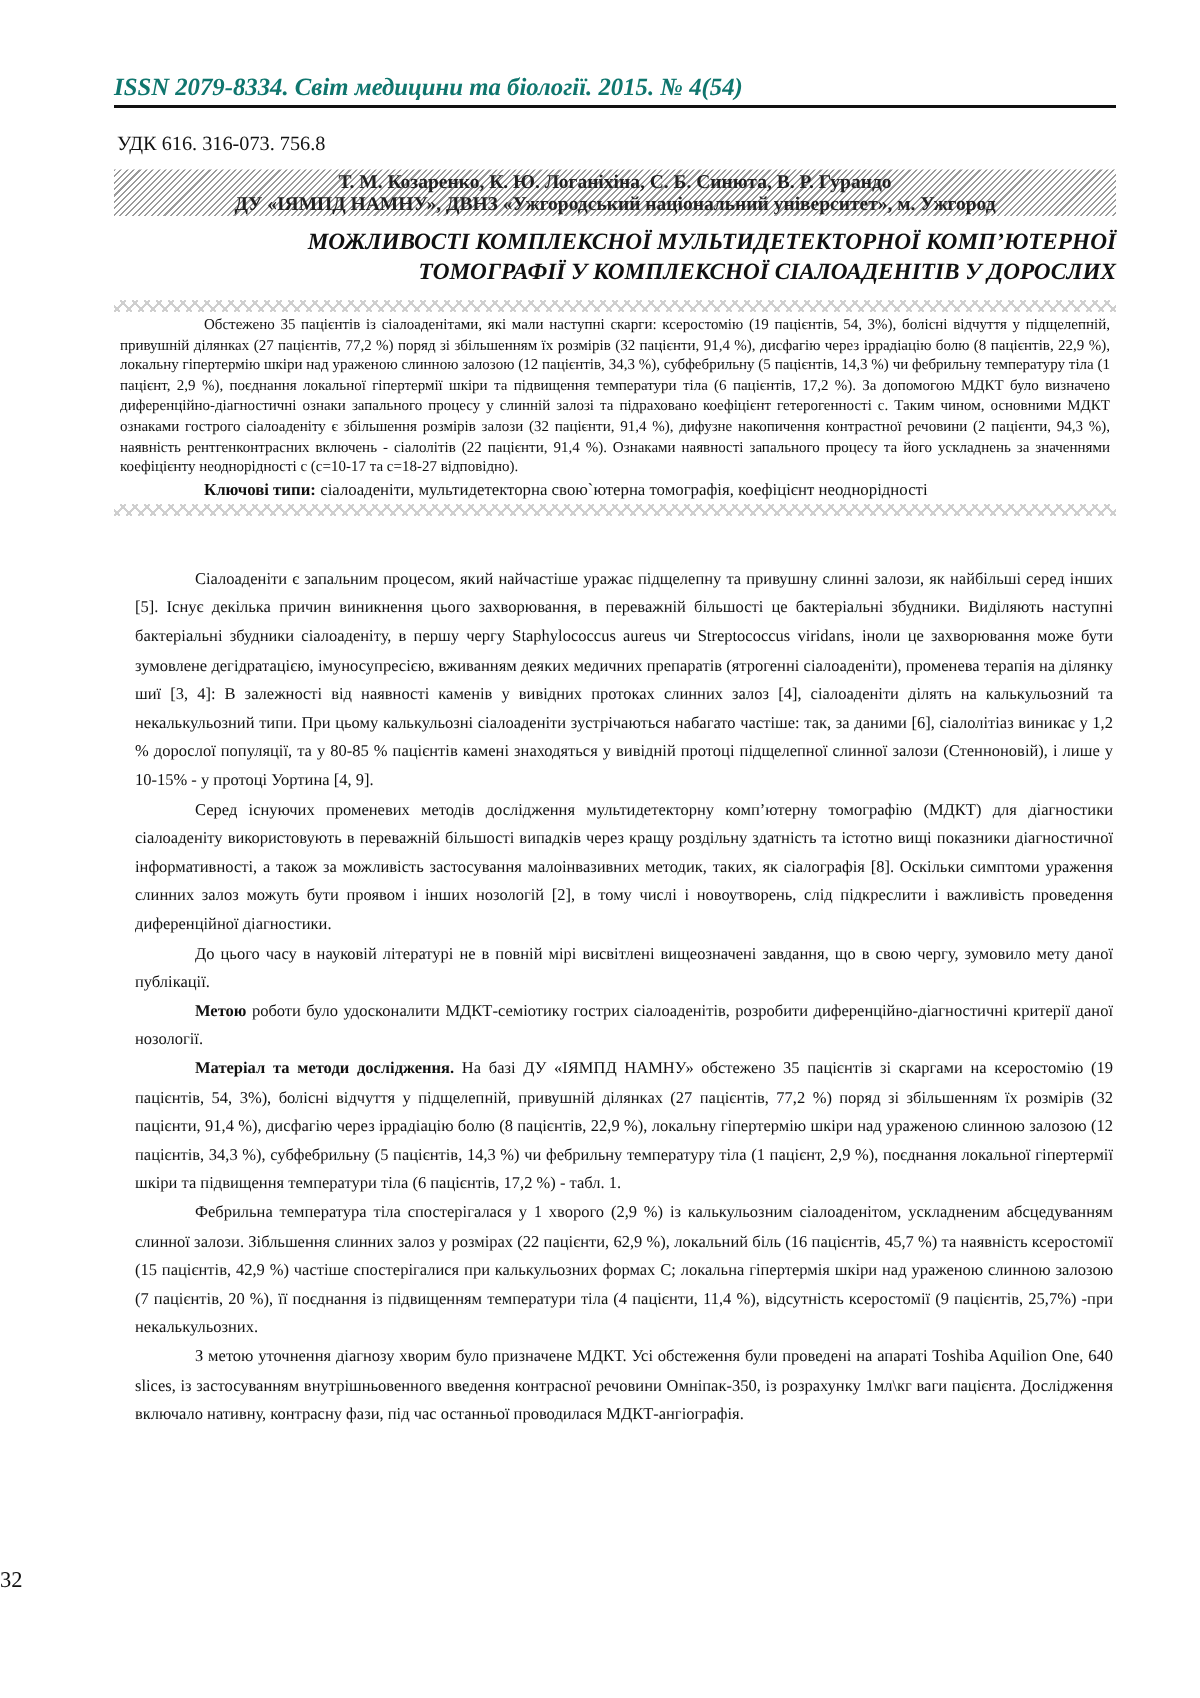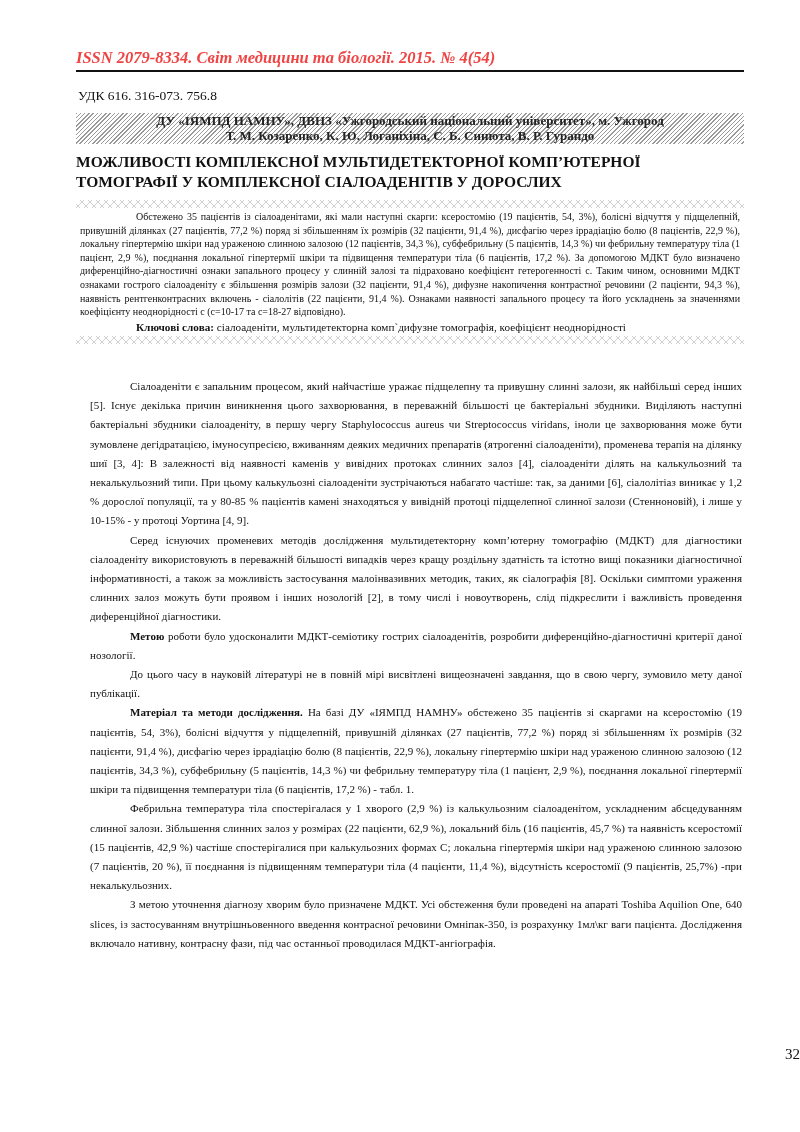--- a/index.html
+++ b/index.html
@@ -1,81 +1,81 @@
 <!DOCTYPE html>
 <html><head>
 <meta charset="utf-8">
 <style>
   html, body { margin: 0; padding: 0; background: #ffffff; }
   body { width: 800px; height: 1132px; position: relative; overflow: hidden; color: #111; font-family: "Liberation Serif", serif; }
   .page { position: absolute; left: 0; top: 0; width: 800px; height: 1132px; }
 
-  .running-header { position: absolute; left: 76px; top: 48px; width: 668px; font-style: italic; font-weight: bold; font-size: 16.5px; color: #ef4444; white-space: nowrap; }
+  .running-header { position: absolute; left: 76px; top: 48px; width: 668px; font-style: italic; font-weight: bold; font-size: 16.5px; color: #0f766e; white-space: nowrap; }
   .header-rule { position: absolute; left: 76px; top: 70px; width: 668px; height: 2px; background: #111; }
 
   .udk { position: absolute; left: 78px; top: 88px; font-weight: normal; font-size: 13.5px; }
 
   .authors-band {
     position: absolute; left: 76px; top: 113px; width: 668px; height: 31px;
     background: repeating-linear-gradient(135deg, #9a9a9a 0px, #9a9a9a 1px, #ffffff 1px, #ffffff 3px);
     text-align: center; font-weight: bold; font-size: 13px; line-height: 15px; color: #222;
   }
   .authors-band div { white-space: nowrap; }
 
-  .title { position: absolute; left: 76px; top: 152px; width: 668px; text-align: left; font-weight: bold; font-size: 15.5px; line-height: 20px; }
+  .title { position: absolute; left: 76px; top: 152px; width: 668px; text-align: right; font-weight: bold; font-size: 15.5px; line-height: 20px; font-style: italic; }
 
   .abstract-wrap { position: absolute; left: 76px; top: 200px; width: 668px; }
   .wave { height: 8px; width: 668px;
     background:
       linear-gradient(135deg, transparent 45%, #cfcfcf 45%, #cfcfcf 55%, transparent 55%) 0 0/8px 8px repeat-x,
       linear-gradient(45deg, transparent 45%, #cfcfcf 45%, #cfcfcf 55%, transparent 55%) 4px 0/8px 8px repeat-x;
   }
   .abstract { font-size: 10px; line-height: 13.6px; text-align: justify; padding: 2px 4px 0 4px; }
   .abstract p { margin: 0; text-indent: 56px; }
   .keywords { font-size: 11.2px; line-height: 14px; margin: 1px 0 2px 0; text-indent: 56px; padding: 0 4px; }
   .keywords b { font-weight: bold; }
 
   .body { position: absolute; left: 90px; top: 377px; width: 652px; font-size: 11px; line-height: 19.2px; text-align: justify; }
   .body p { margin: 0; text-indent: 40px; }
   .body p .lead { font-weight: bold; }
 
-  .page-number { position: absolute; left: 0; width: 800px; top: 1046px; text-align: right; font-size: 15px; }
+  .page-number { position: absolute; left: 0; width: 800px; top: 1046px; text-align: left; font-size: 15px; }
 </style>
 </head>
 <body>
 
 <div class="page">
   <div class="running-header">ISSN 2079-8334. Світ медицини та біології. 2015. № 4(54)</div>
   <div class="header-rule"></div>
 
   <div class="udk">УДК 616. 316-073. 756.8</div>
 
   <div class="authors-band">
+    <div>Т. М. Козаренко, К. Ю. Логаніхіна, С. Б. Синюта, В. Р. Гурандо</div>
     <div>ДУ «ІЯМПД НАМНУ», ДВНЗ «Ужгородський національний університет», м. Ужгород</div>
-    <div>Т. М. Козаренко, К. Ю. Логаніхіна, С. Б. Синюта, В. Р. Гурандо</div>
   </div>
 
   <div class="title">
     <div>МОЖЛИВОСТІ КОМПЛЕКСНОЇ МУЛЬТИДЕТЕКТОРНОЇ КОМП’ЮТЕРНОЇ</div>
     <div>ТОМОГРАФІЇ У КОМПЛЕКСНОЇ СІАЛОАДЕНІТІВ У ДОРОСЛИХ</div>
   </div>
 
   <div class="abstract-wrap">
     <div class="wave"></div>
     <div class="abstract">
       <p>Обстежено 35 пацієнтів із сіалоаденітами, які мали наступні скарги: ксеростомію (19 пацієнтів, 54, 3%), болісні відчуття у підщелепній, привушній ділянках (27 пацієнтів, 77,2 %) поряд зі збільшенням їх розмірів (32 пацієнти, 91,4 %), дисфагію через іррадіацію болю (8 пацієнтів, 22,9 %), локальну гіпертермію шкіри над ураженою слинною залозою (12 пацієнтів, 34,3 %), субфебрильну (5 пацієнтів, 14,3 %) чи фебрильну температуру тіла (1 пацієнт, 2,9 %), поєднання локальної гіпертермії шкіри та підвищення температури тіла (6 пацієнтів, 17,2 %). За допомогою МДКТ було визначено диференційно-діагностичні ознаки запального процесу у слинній залозі та підраховано коефіцієнт гетерогенності с. Таким чином, основними МДКТ ознаками гострого сіалоаденіту є збільшення розмірів залози (32 пацієнти, 91,4 %), дифузне накопичення контрастної речовини (2 пацієнти, 94,3 %), наявність рентгенконтрасних включень - сіалолітів (22 пацієнти, 91,4 %). Ознаками наявності запального процесу та його ускладнень за значеннями коефіцієнту неоднорідності с (с=10-17 та с=18-27 відповідно).</p>
     </div>
-    <div class="keywords"><b>Ключові слова:</b><span> сіалоаденіти, мультидетекторна комп`дифузне томографія, коефіцієнт неоднорідності</span></div>
+    <div class="keywords"><b>Ключові типи:</b><span> сіалоаденіти, мультидетекторна свою`ютерна томографія, коефіцієнт неоднорідності</span></div>
     <div class="wave"></div>
   </div>
 
   <div class="body">
     <p>Сіалоаденіти є запальним процесом, який найчастіше уражає підщелепну та привушну слинні залози, як найбільші серед інших [5]. Існує декілька причин виникнення цього захворювання, в переважній більшості це бактеріальні збудники. Виділяють наступні бактеріальні збудники сіалоаденіту, в першу чергу Staphylococcus aureus чи Streptococcus viridans, іноли це захворювання може бути зумовлене дегідратацією, імуносупресією, вживанням деяких медичних препаратів (ятрогенні сіалоаденіти), променева терапія на ділянку шиї [3, 4]: В залежності від наявності каменів у вивідних протоках слинних залоз [4], сіалоаденіти ділять на калькульозний та некалькульозний типи. При цьому калькульозні сіалоаденіти зустрічаються набагато частіше: так, за даними [6], сіалолітіаз виникає у 1,2 % дорослої популяції, та у 80-85 % пацієнтів камені знаходяться у вивідній протоці підщелепної слинної залози (Стенноновій), і лише у 10-15% - у протоці Уортина [4, 9].</p>
     <p>Серед існуючих променевих методів дослідження мультидетекторну комп’ютерну томографію (МДКТ) для діагностики сіалоаденіту використовують в переважній більшості випадків через кращу роздільну здатність та істотно вищі показники діагностичної інформативності, а також за можливість застосування малоінвазивних методик, таких, як сіалографія [8]. Оскільки симптоми ураження слинних залоз можуть бути проявом і інших нозологій [2], в тому числі і новоутворень, слід підкреслити і важливість проведення диференційної діагностики.</p>
+    <p>До цього часу в науковій літературі не в повній мірі висвітлені вищеозначені завдання, що в свою чергу, зумовило мету даної публікації.</p>
     <p><span class="lead">Метою</span><span> роботи було удосконалити МДКТ-семіотику гострих сіалоаденітів, розробити диференційно-діагностичні критерії даної нозології.</span></p>
-    <p>До цього часу в науковій літературі не в повній мірі висвітлені вищеозначені завдання, що в свою чергу, зумовило мету даної публікації.</p>
     <p><span class="lead">Матеріал та методи дослідження.</span><span> На базі ДУ «ІЯМПД НАМНУ» обстежено 35 пацієнтів зі скаргами на ксеростомію (19 пацієнтів, 54, 3%), болісні відчуття у підщелепній, привушній ділянках (27 пацієнтів, 77,2 %) поряд зі збільшенням їх розмірів (32 пацієнти, 91,4 %), дисфагію через іррадіацію болю (8 пацієнтів, 22,9 %), локальну гіпертермію шкіри над ураженою слинною залозою (12 пацієнтів, 34,3 %), субфебрильну (5 пацієнтів, 14,3 %) чи фебрильну температуру тіла (1 пацієнт, 2,9 %), поєднання локальної гіпертермії шкіри та підвищення температури тіла (6 пацієнтів, 17,2 %) - табл. 1.</span></p>
     <p>Фебрильна температура тіла спостерігалася у 1 хворого (2,9 %) із калькульозним сіалоаденітом, ускладненим абсцедуванням слинної залози. Зібльшення слинних залоз у розмірах (22 пацієнти, 62,9 %), локальний біль (16 пацієнтів, 45,7 %) та наявність ксеростомії (15 пацієнтів, 42,9 %) частіше спостерігалися при калькульозних формах С; локальна гіпертермія шкіри над ураженою слинною залозою (7 пацієнтів, 20 %), її поєднання із підвищенням температури тіла (4 пацієнти, 11,4 %), відсутність ксеростомії (9 пацієнтів, 25,7%) -при некалькульозних.</p>
     <p>З метою уточнення діагнозу хворим було призначене МДКТ. Усі обстеження були проведені на апараті Toshiba Aquilion One, 640 slices, із застосуванням внутрішньовенного введення контрасної речовини Омніпак-350, із розрахунку 1мл\кг ваги пацієнта. Дослідження включало нативну, контрасну фази, під час останньої проводилася МДКТ-ангіографія.</p>
   </div>
 
   <div class="page-number">32</div>
 </div>
 
 </body></html>

